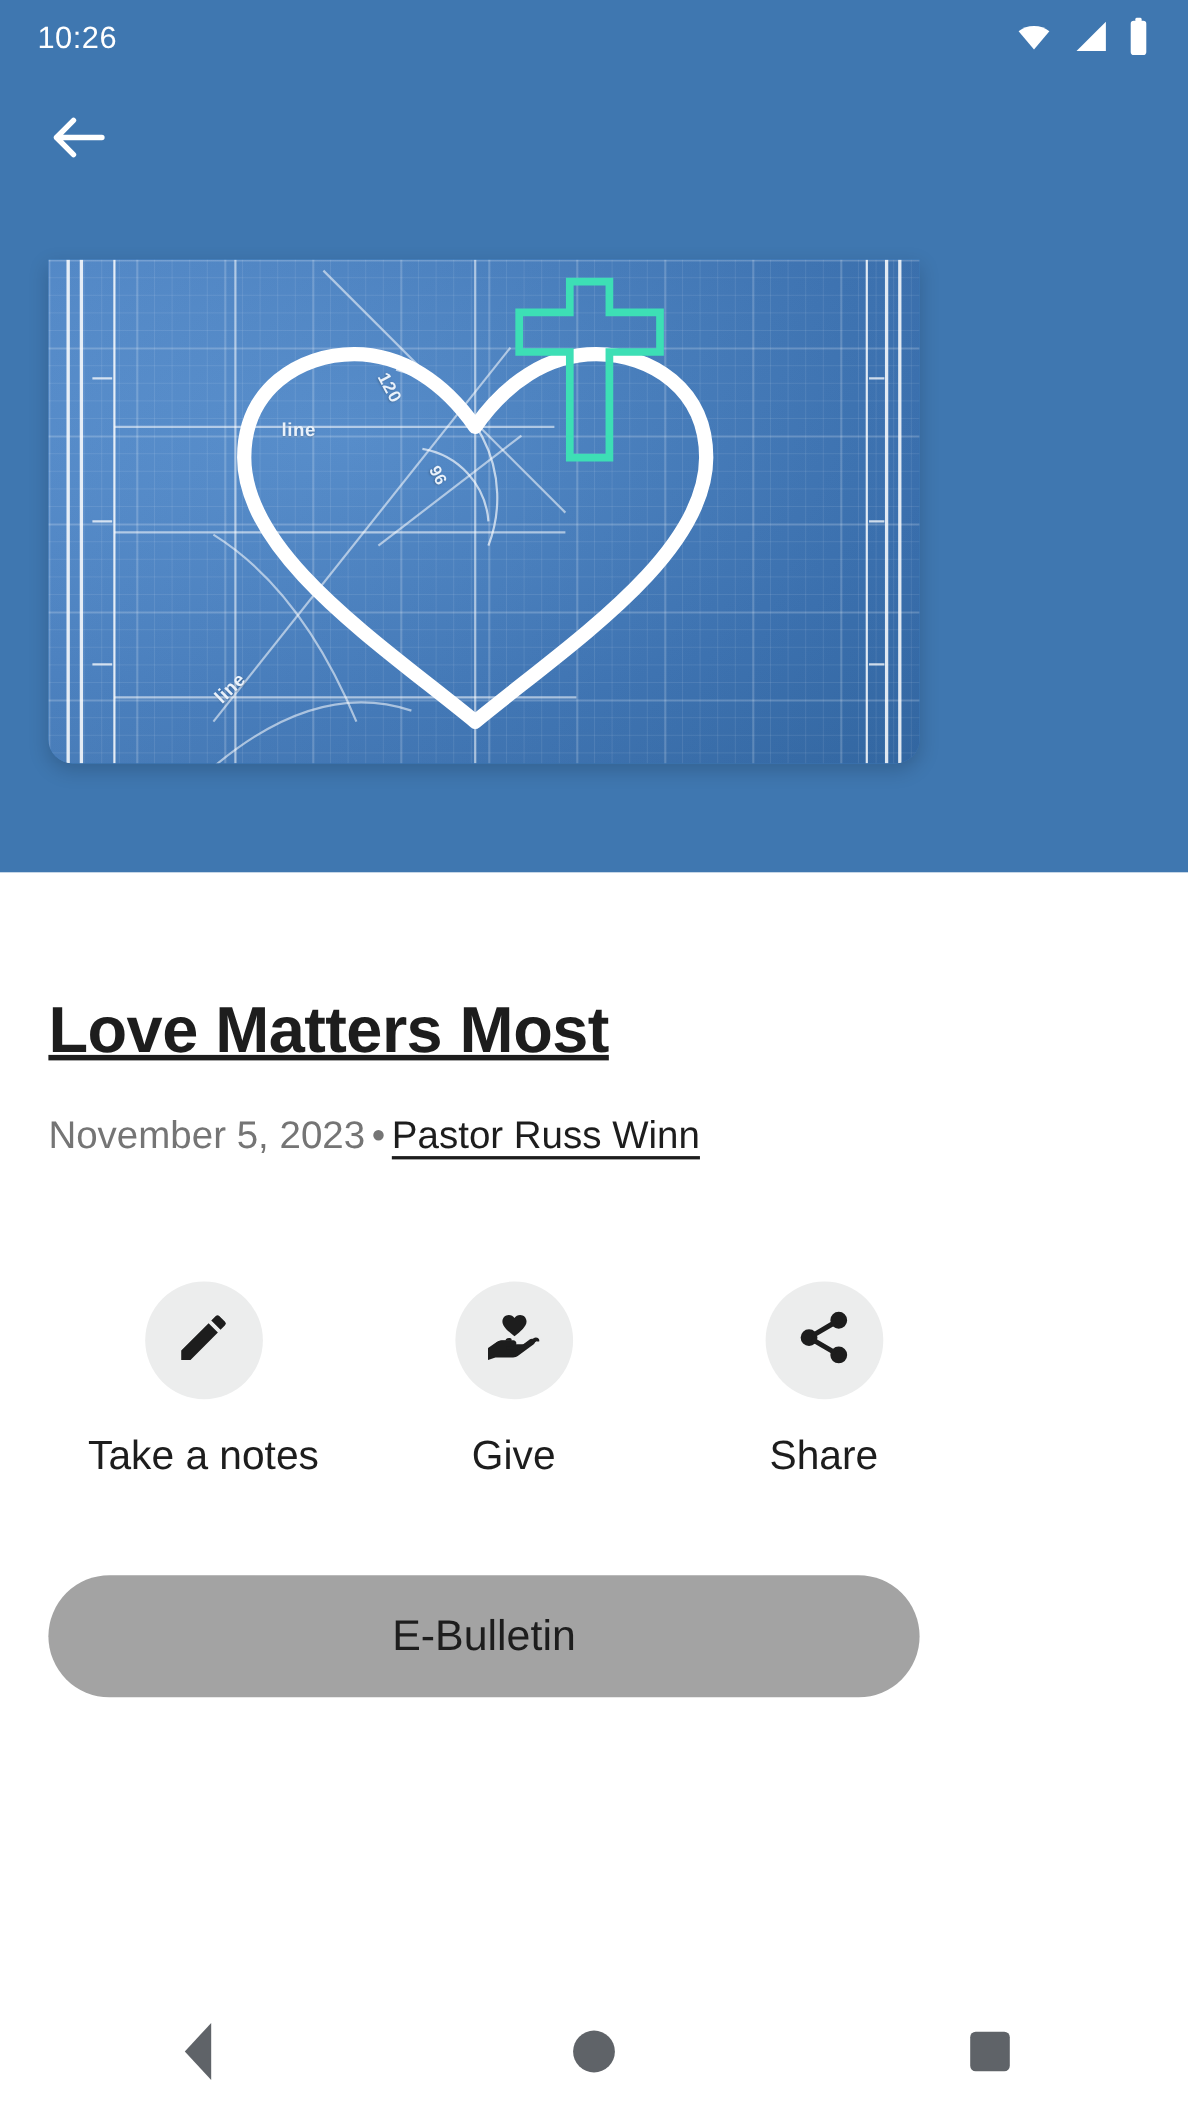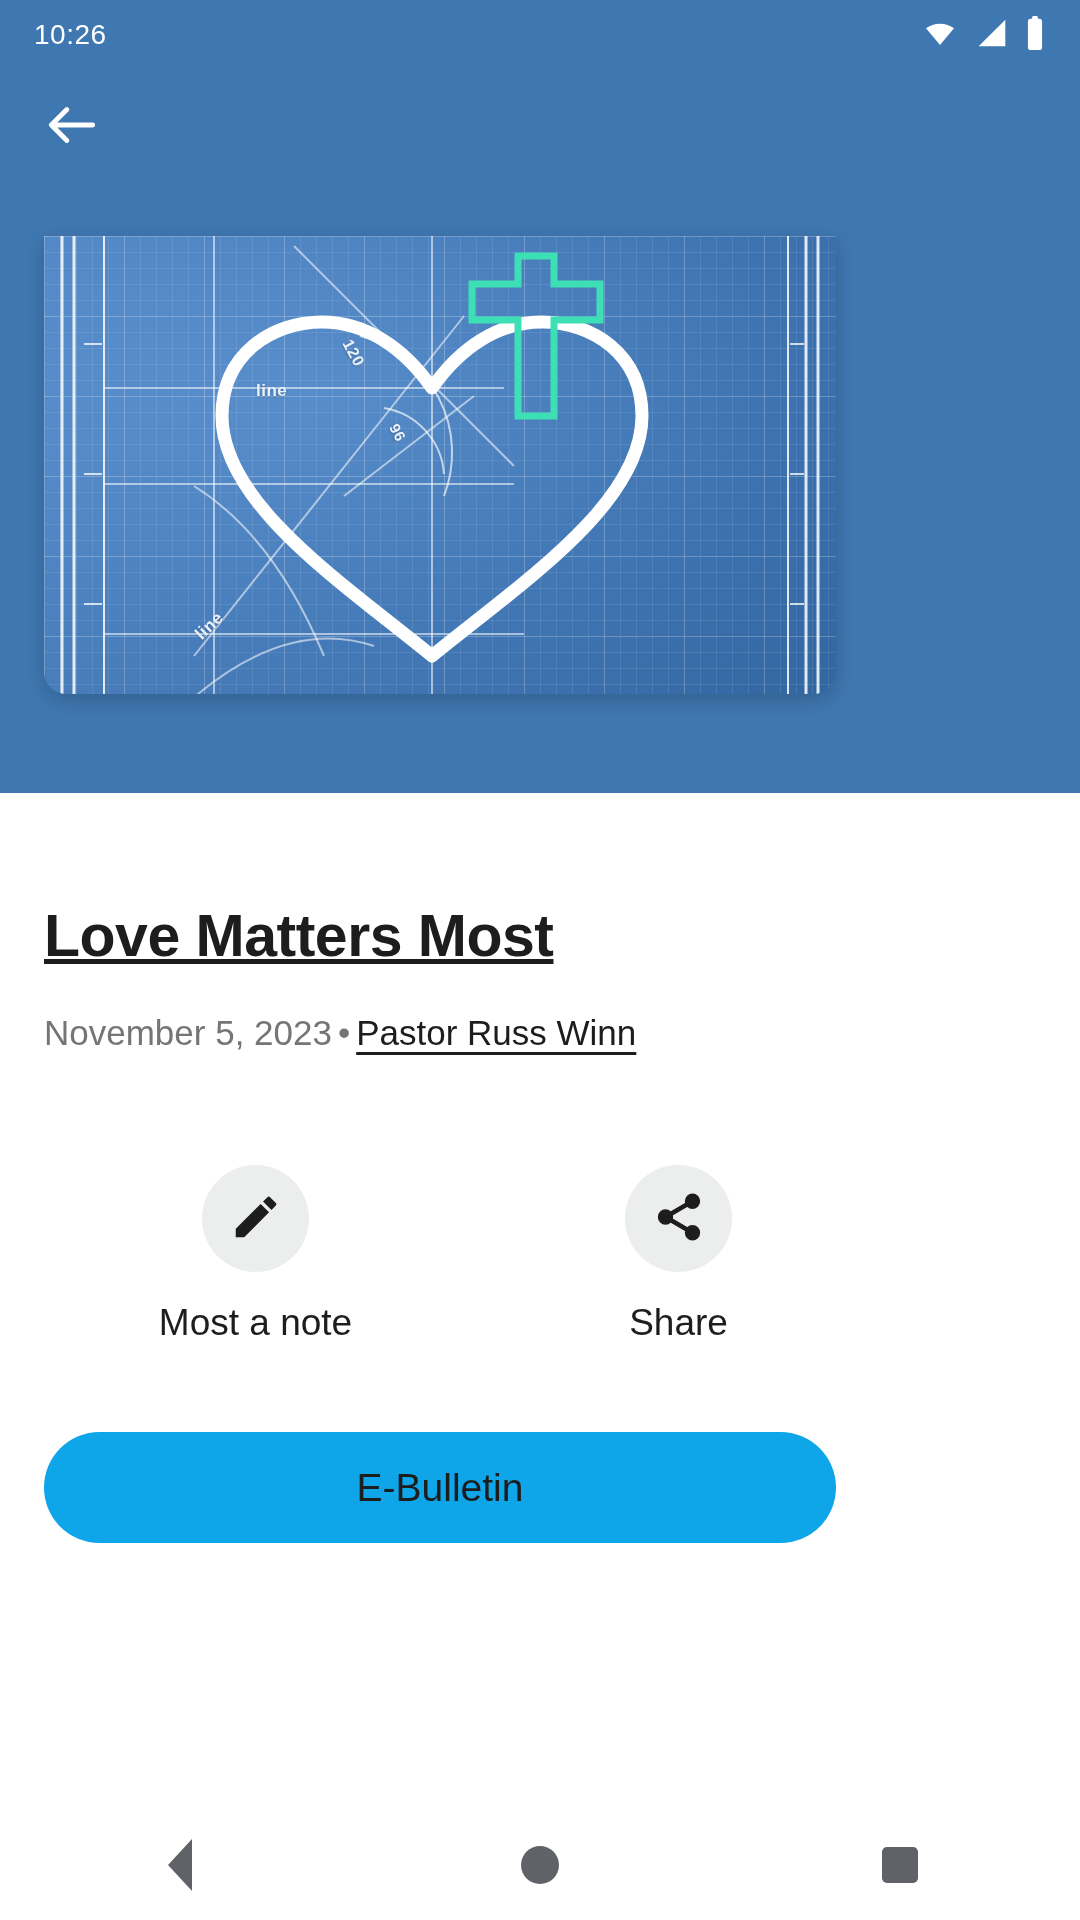--- a/index.html
+++ b/index.html
@@ -92,21 +92,21 @@
   .action{ display:flex; flex-direction:column; align-items:center; cursor:pointer; width:240px;}
   .circle{
     width:107px; height:107px; border-radius:50%;
     background:#eceded; display:flex; align-items:center; justify-content:center;
   }
   .action-label{ margin-top:30px; font-size:37px; color:#1d1d1d; }
 
   
   .pill{
     position:absolute; left:44px; width:792px; height:111px;
-    background:#0ea5e9; border-radius:56px;
+    background:#a3a3a3; border-radius:56px;
     display:flex; align-items:center; justify-content:center;
     font-size:39px; color:#1d1d1d; cursor:pointer;
   }
   .pill-1{ top:1200px; }
   .pill-2{ top:1351px; }
 
   
   .navbar{
     position:absolute; left:0; bottom:0; width:1080px; height:110px;
     background:#ffffff; display:flex; align-items:center; justify-content:space-around;
@@ -225,23 +225,36 @@
   <div class="actions">
 
     <div class="action">
       <div class="circle">
         <span>
           <svg width="54" height="54" viewBox="0 0 24 24">
             <path fill="#1d1d1d" d="M3 17.25V21h3.75L17.81 9.94l-3.75-3.75L3 17.25zM20.71 7.04a1 1 0 0 0 0-1.41l-2.34-2.34a1 1 0 0 0-1.41 0l-1.83 1.83 3.75 3.75 1.83-1.83z"></path>
           </svg>
         </span>
       </div>
-      <div class="action-label">Most a note</div>
-    </div>
-
+      <div class="action-label">Take a notes</div>
+    </div>
+
+    <div class="action">
+      <div class="circle">
+        <span>
+          <svg width="56" height="56" viewBox="0 0 24 24">
+            <path fill="#1d1d1d" d="M14.5 3.2c-.9 0-1.7.45-2.2 1.13-.5-.68-1.3-1.13-2.2-1.13C8.7 3.2 7.6 4.3 7.6 5.7c0 1.95 2.3 3.9 4.7 5.75 2.4-1.85 4.7-3.8 4.7-5.75 0-1.4-1.1-2.5-2.5-2.5z"></path>
+            <path fill="#1d1d1d" d="M22 13.4a1.4 1.4 0 0 0-1.4-1.4c-.3 0-.6.09-.84.25L15.9 14.6h-3.3a.75.75 0 0 0 0 1.5h3.6a.8.8 0 0 0 .1 0l-.02 0H12.6v.02h3.7c.3 0 .56-.1.76-.26l3.9-2.44.02-.01A1.4 1.4 0 0 0 22 13.4z"></path>
+            <path fill="#1d1d1d" d="M10.2 13.2H7.6c-.9 0-1.76.3-2.45.85L2 16.6v3.9l2.6-2.1h5.2c.9 0 1.74-.3 2.43-.84l3.3-2.6c-.2.12-.42.2-.66.2h-4.67a1.5 1.5 0 0 1 0-3h.3c.4 0 .7.3.7.7 0 .2-.1.34-.2.45z"></path>
+            <path fill="#1d1d1d" d="M2 16.1l3.4-2.4c.63-.45 1.38-.7 2.16-.7h4.3c.65 0 1.18.53 1.18 1.18s-.53 1.17-1.18 1.17H9.2v1.3h3.1c.45 0 .89-.14 1.25-.41l4.8-3.55c.52-.38 1.24-.3 1.66.18.45.52.35 1.31-.2 1.72l-6.1 4.5c-.56.42-1.24.64-1.94.64H4.9L2 20.7v-4.6z"></path>
+          </svg>
+        </span>
+      </div>
+      <div class="action-label">Give</div>
+    </div>
 
     <div class="action">
       <div class="circle">
         <span>
           <svg width="54" height="54" viewBox="0 0 24 24">
             <g fill="none" stroke="#1d1d1d" stroke-width="2" stroke-linecap="round" stroke-linejoin="round">
               <circle cx="18" cy="5" r="2.4" fill="#1d1d1d"></circle>
               <circle cx="6" cy="12" r="2.4" fill="#1d1d1d"></circle>
               <circle cx="18" cy="19" r="2.4" fill="#1d1d1d"></circle>
               <line x1="8.1" y1="10.8" x2="15.9" y2="6.2"></line>

